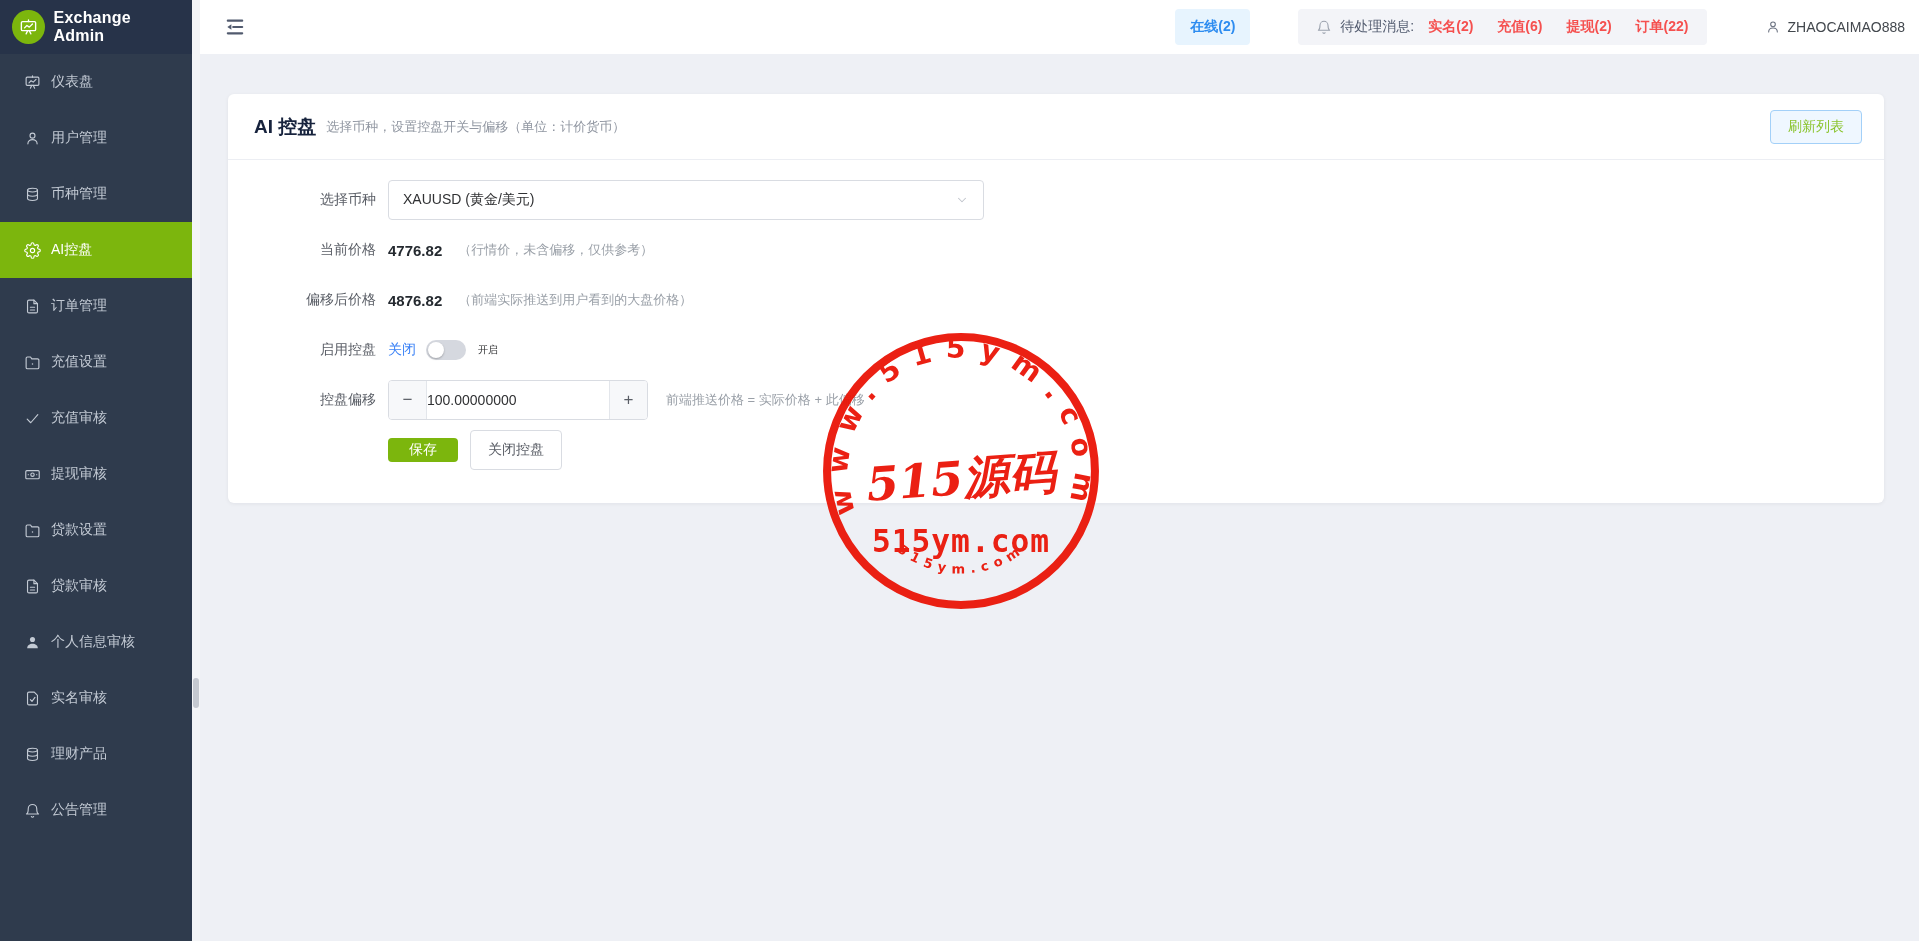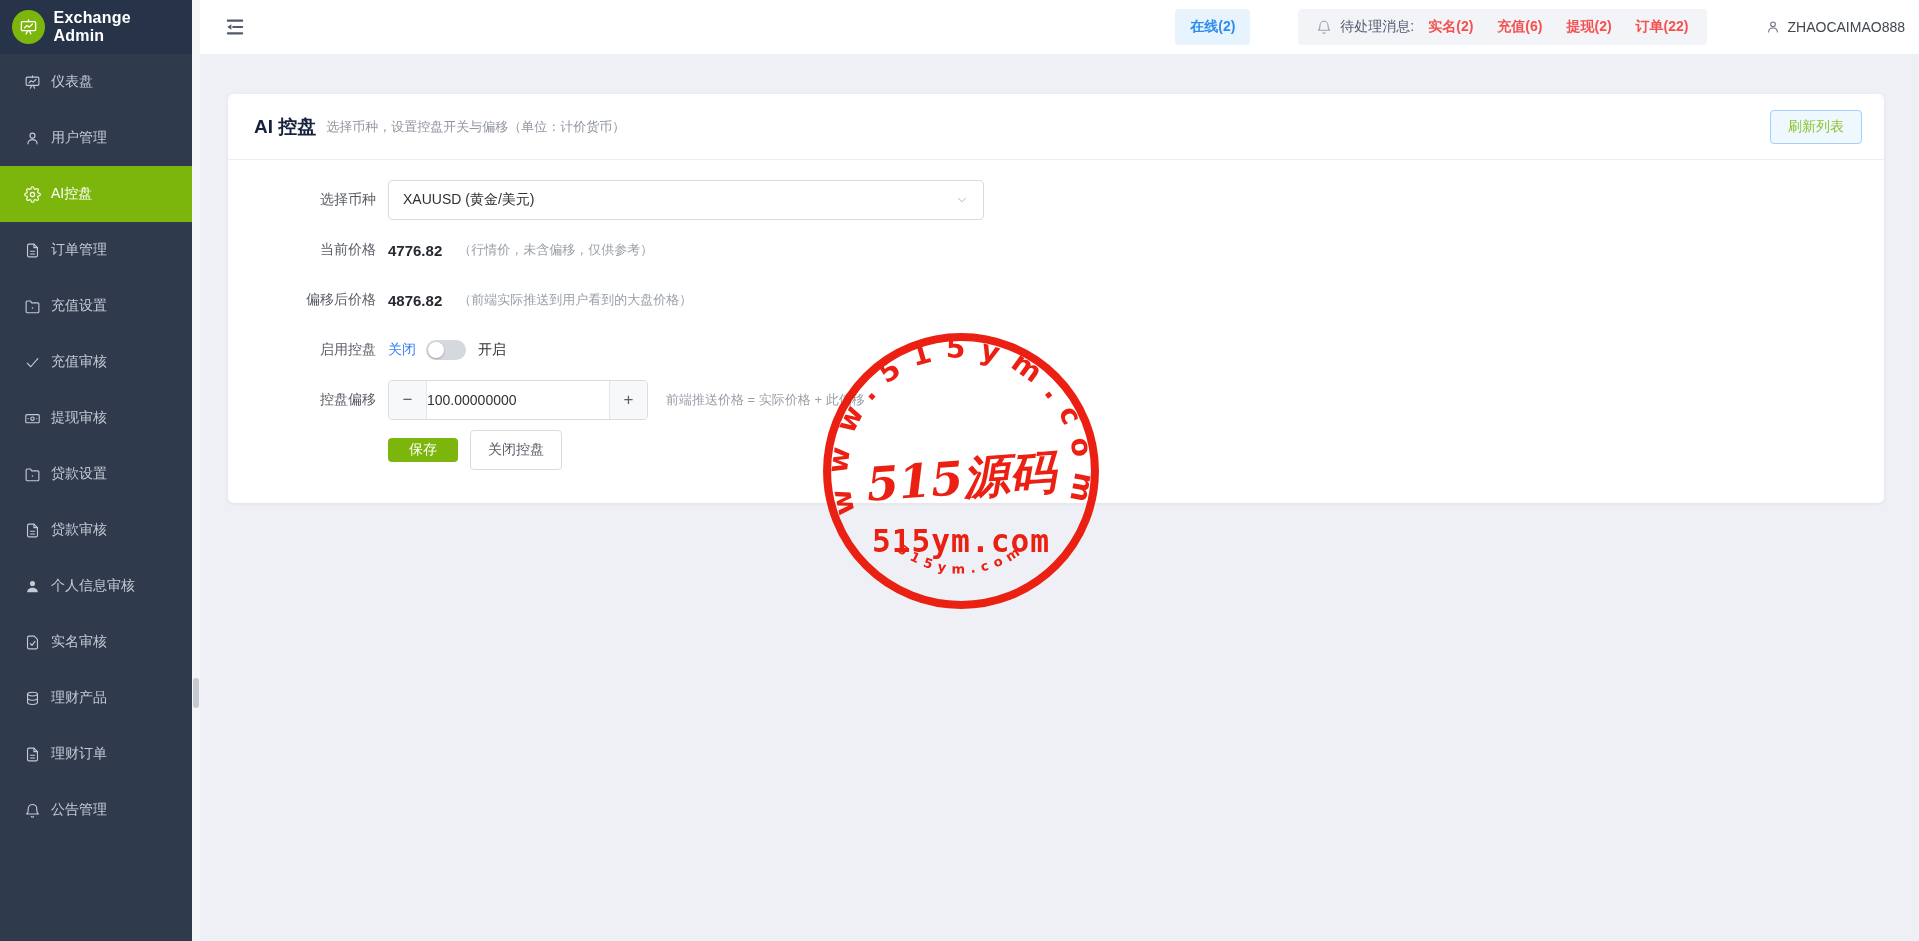--- a/index.html
+++ b/index.html
@@ -53,21 +53,21 @@
   .form-row:last-child { margin-bottom:0; }
   .form-label { width:122px; flex:0 0 122px; text-align:right; margin-right:12px; font-size:14px; color:#5a5e66; }
 
   .select { width:596px; height:40px; border:1px solid #d9dce2; border-radius:4px; background:#fff; display:flex; align-items:center; padding:0 14px; font-size:14px; color:#303133; cursor:pointer; position:relative; }
   .select .chev { margin-left:auto; width:14px; height:14px; stroke:#c0c4cc; fill:none; stroke-width:1.8; stroke-linecap:round; stroke-linejoin:round; }
 
   .price-value { font-size:15px; font-weight:bold; color:#24292f; margin-right:16px; }
   .hint { font-size:13px; color:#9aa0a8; }
 
   .sw-off-label { color:#3b82f6; font-size:14px; margin-right:10px; }
-  .sw-on-label { color:#303133; font-size:14px; margin-left:12px; }
+  .sw-on-label { color:#303133; font-size:10px; margin-left:12px; }
   .switch { width:40px; height:20px; border-radius:10px; background:#d5d8df; position:relative; cursor:pointer; }
   .switch .knob { position:absolute; top:2px; left:2px; width:16px; height:16px; border-radius:50%; background:#fff; box-shadow:0 1px 2px rgba(0,0,0,.25); }
 
   .stepper { display:flex; width:260px; height:40px; border:1px solid #d9dce2; border-radius:4px; overflow:hidden; background:#fff; }
   .step-btn { width:38px; flex:0 0 38px; background:#f7f8fa; color:#5a5e66; font-size:17px; display:flex; align-items:center; justify-content:center; cursor:pointer; user-select:none; border:none; font-family:inherit; }
   .step-btn.minus { border-right:1px solid #e3e6eb; }
   .step-btn.plus  { border-left:1px solid #e3e6eb; }
   .step-input { flex:1; border:none; outline:none; text-align:left; font-size:14px; color:#303133; font-family:inherit; min-width:0; }
   .stepper + .hint { margin-left:18px; }
 
@@ -103,20 +103,28 @@
           </svg>
           <span>仪表盘</span>
         </div>
         <div class="side-item">
           <svg class="icn" viewBox="0 0 24 24">
             <circle cx="12" cy="8" r="3.5"></circle>
             <path d="M5.5 19.5c0-3.6 2.9-6 6.5-6s6.5 2.4 6.5 6"></path>
           </svg>
           <span>用户管理</span>
         </div>
+        <div class="side-item">
+          <svg class="icn" viewBox="0 0 24 24">
+            <ellipse cx="12" cy="5.8" rx="7" ry="2.7"></ellipse>
+            <path d="M5 5.8v6c0 1.5 3.1 2.7 7 2.7s7-1.2 7-2.7v-6"></path>
+            <path d="M5 11.8v6c0 1.5 3.1 2.7 7 2.7s7-1.2 7-2.7v-6"></path>
+          </svg>
+          <span>币种管理</span>
+        </div>
         <div class="side-item active">
           <svg class="icn" viewBox="0 0 24 24">
             <circle cx="12" cy="12" r="3"></circle>
             <path d="M19.4 15a1.65 1.65 0 0 0 .33 1.82l.06.06a2 2 0 0 1 0 2.83 2 2 0 0 1-2.83 0l-.06-.06a1.65 1.65 0 0 0-1.82-.33 1.65 1.65 0 0 0-1 1.51V21a2 2 0 0 1-2 2 2 2 0 0 1-2-2v-.09A1.65 1.65 0 0 0 9 19.4a1.65 1.65 0 0 0-1.82.33l-.06.06a2 2 0 0 1-2.83 0 2 2 0 0 1 0-2.83l.06-.06a1.65 1.65 0 0 0 .33-1.82 1.65 1.65 0 0 0-1.51-1H3a2 2 0 0 1-2-2 2 2 0 0 1 2-2h.09A1.65 1.65 0 0 0 4.6 9a1.65 1.65 0 0 0-.33-1.82l-.06-.06a2 2 0 0 1 0-2.83 2 2 0 0 1 2.83 0l.06.06a1.65 1.65 0 0 0 1.82.33H9a1.65 1.65 0 0 0 1-1.51V3a2 2 0 0 1 2-2 2 2 0 0 1 2 2v.09a1.65 1.65 0 0 0 1 1.51 1.65 1.65 0 0 0 1.82-.33l.06-.06a2 2 0 0 1 2.83 0 2 2 0 0 1 0 2.83l-.06.06a1.65 1.65 0 0 0-.33 1.82V9a1.65 1.65 0 0 0 1.51 1H21a2 2 0 0 1 2 2 2 2 0 0 1-2 2h-.09a1.65 1.65 0 0 0-1.51 1z"></path>
           </svg>
           <span>AI控盘</span>
         </div>
         <div class="side-item">
           <svg class="icn" viewBox="0 0 24 24">
             <path d="M14 3H7a2 2 0 0 0-2 2v14a2 2 0 0 0 2 2h10a2 2 0 0 0 2-2V8z"></path>
@@ -175,28 +183,20 @@
           </svg>
           <span>实名审核</span>
         </div>
         <div class="side-item">
           <svg class="icn" viewBox="0 0 24 24">
             <ellipse cx="12" cy="5.8" rx="7" ry="2.7"></ellipse>
             <path d="M5 5.8v6c0 1.5 3.1 2.7 7 2.7s7-1.2 7-2.7v-6"></path>
             <path d="M5 11.8v6c0 1.5 3.1 2.7 7 2.7s7-1.2 7-2.7v-6"></path>
           </svg>
           <span>理财产品</span>
-        </div>
-        <div class="side-item">
-          <svg class="icn" viewBox="0 0 24 24">
-            <path d="M14 3H7a2 2 0 0 0-2 2v14a2 2 0 0 0 2 2h10a2 2 0 0 0 2-2V8z"></path>
-            <polyline points="14 3 14 8 19 8"></polyline>
-            <path d="M9 13h6M9 17h6"></path>
-          </svg>
-          <span>理财订单</span>
         </div>
         <div class="side-item">
           <svg class="icn" viewBox="0 0 24 24">
             <path d="M18 9.5a6 6 0 0 0-12 0c0 6-2.5 7.5-2.5 7.5h17S18 15.5 18 9.5z"></path>
             <path d="M13.6 20.5a1.8 1.8 0 0 1-3.2 0"></path>
           </svg>
           <span>公告管理</span>
         </div>
       </nav>
   </aside>

